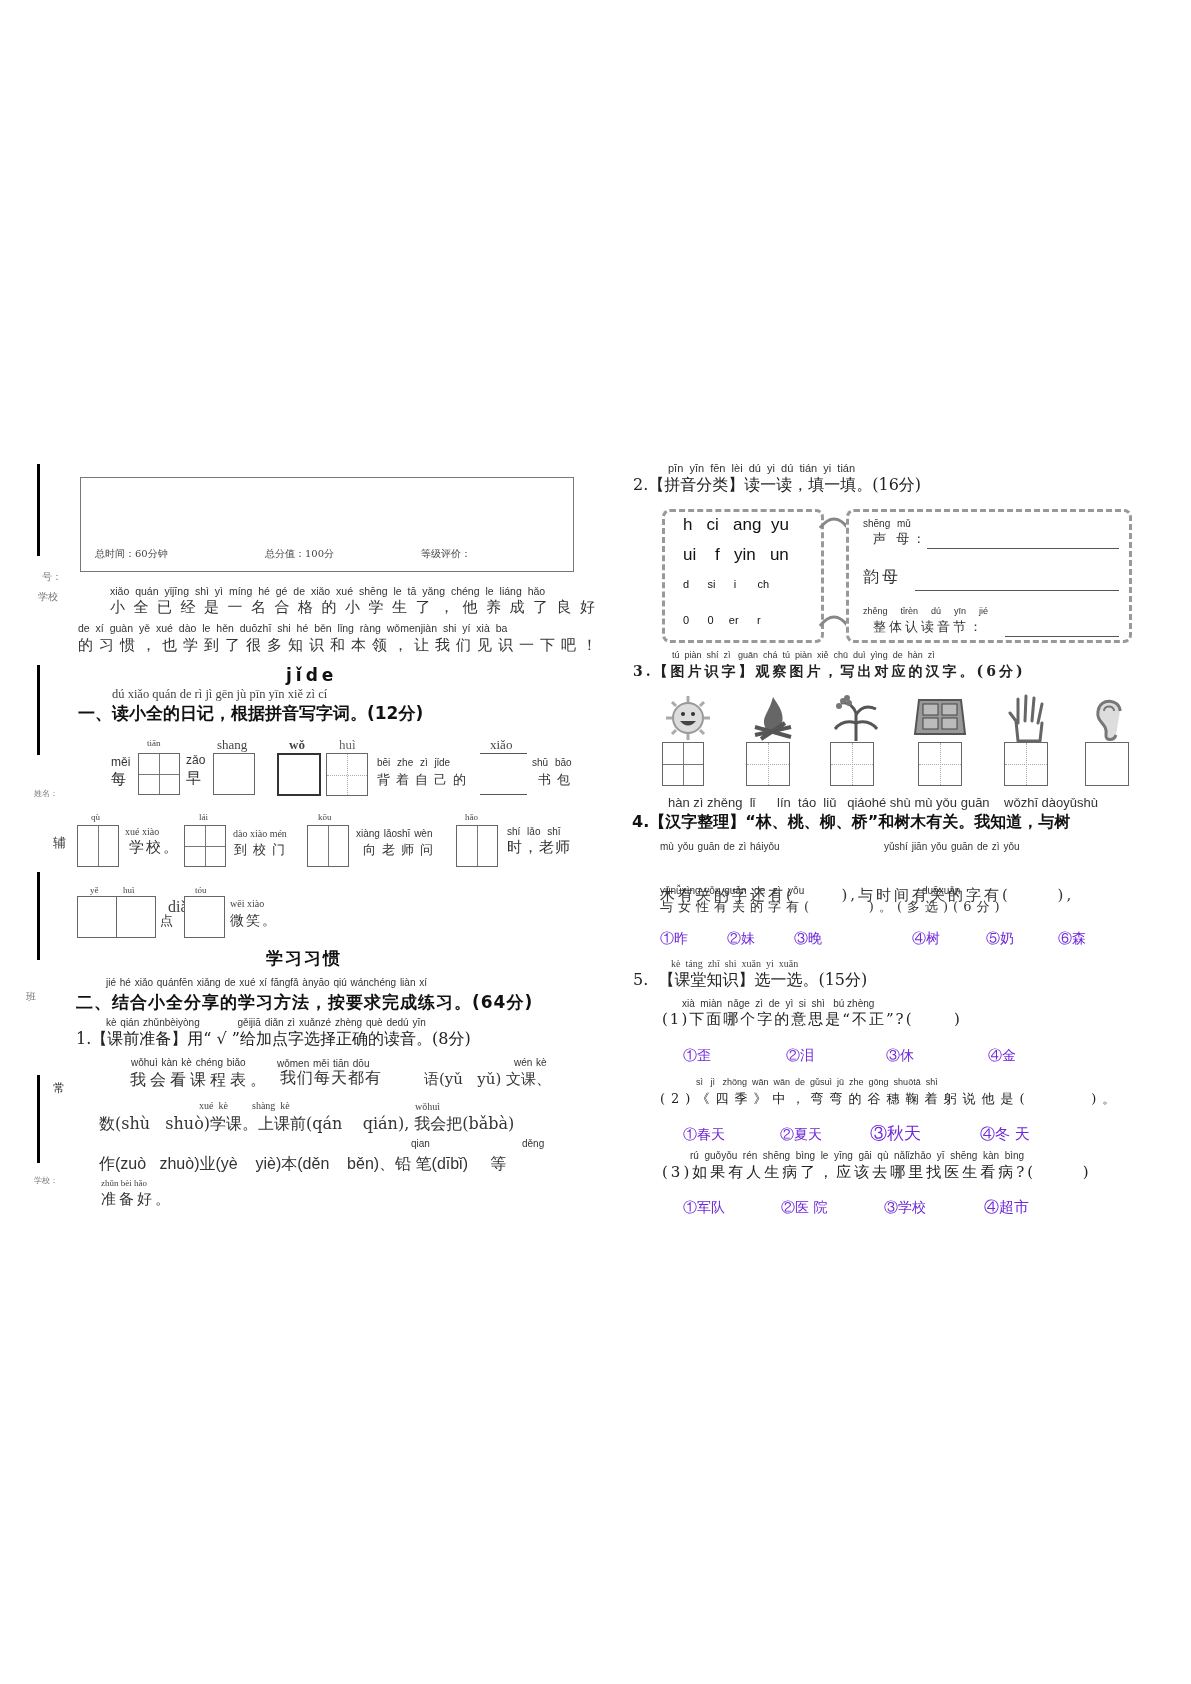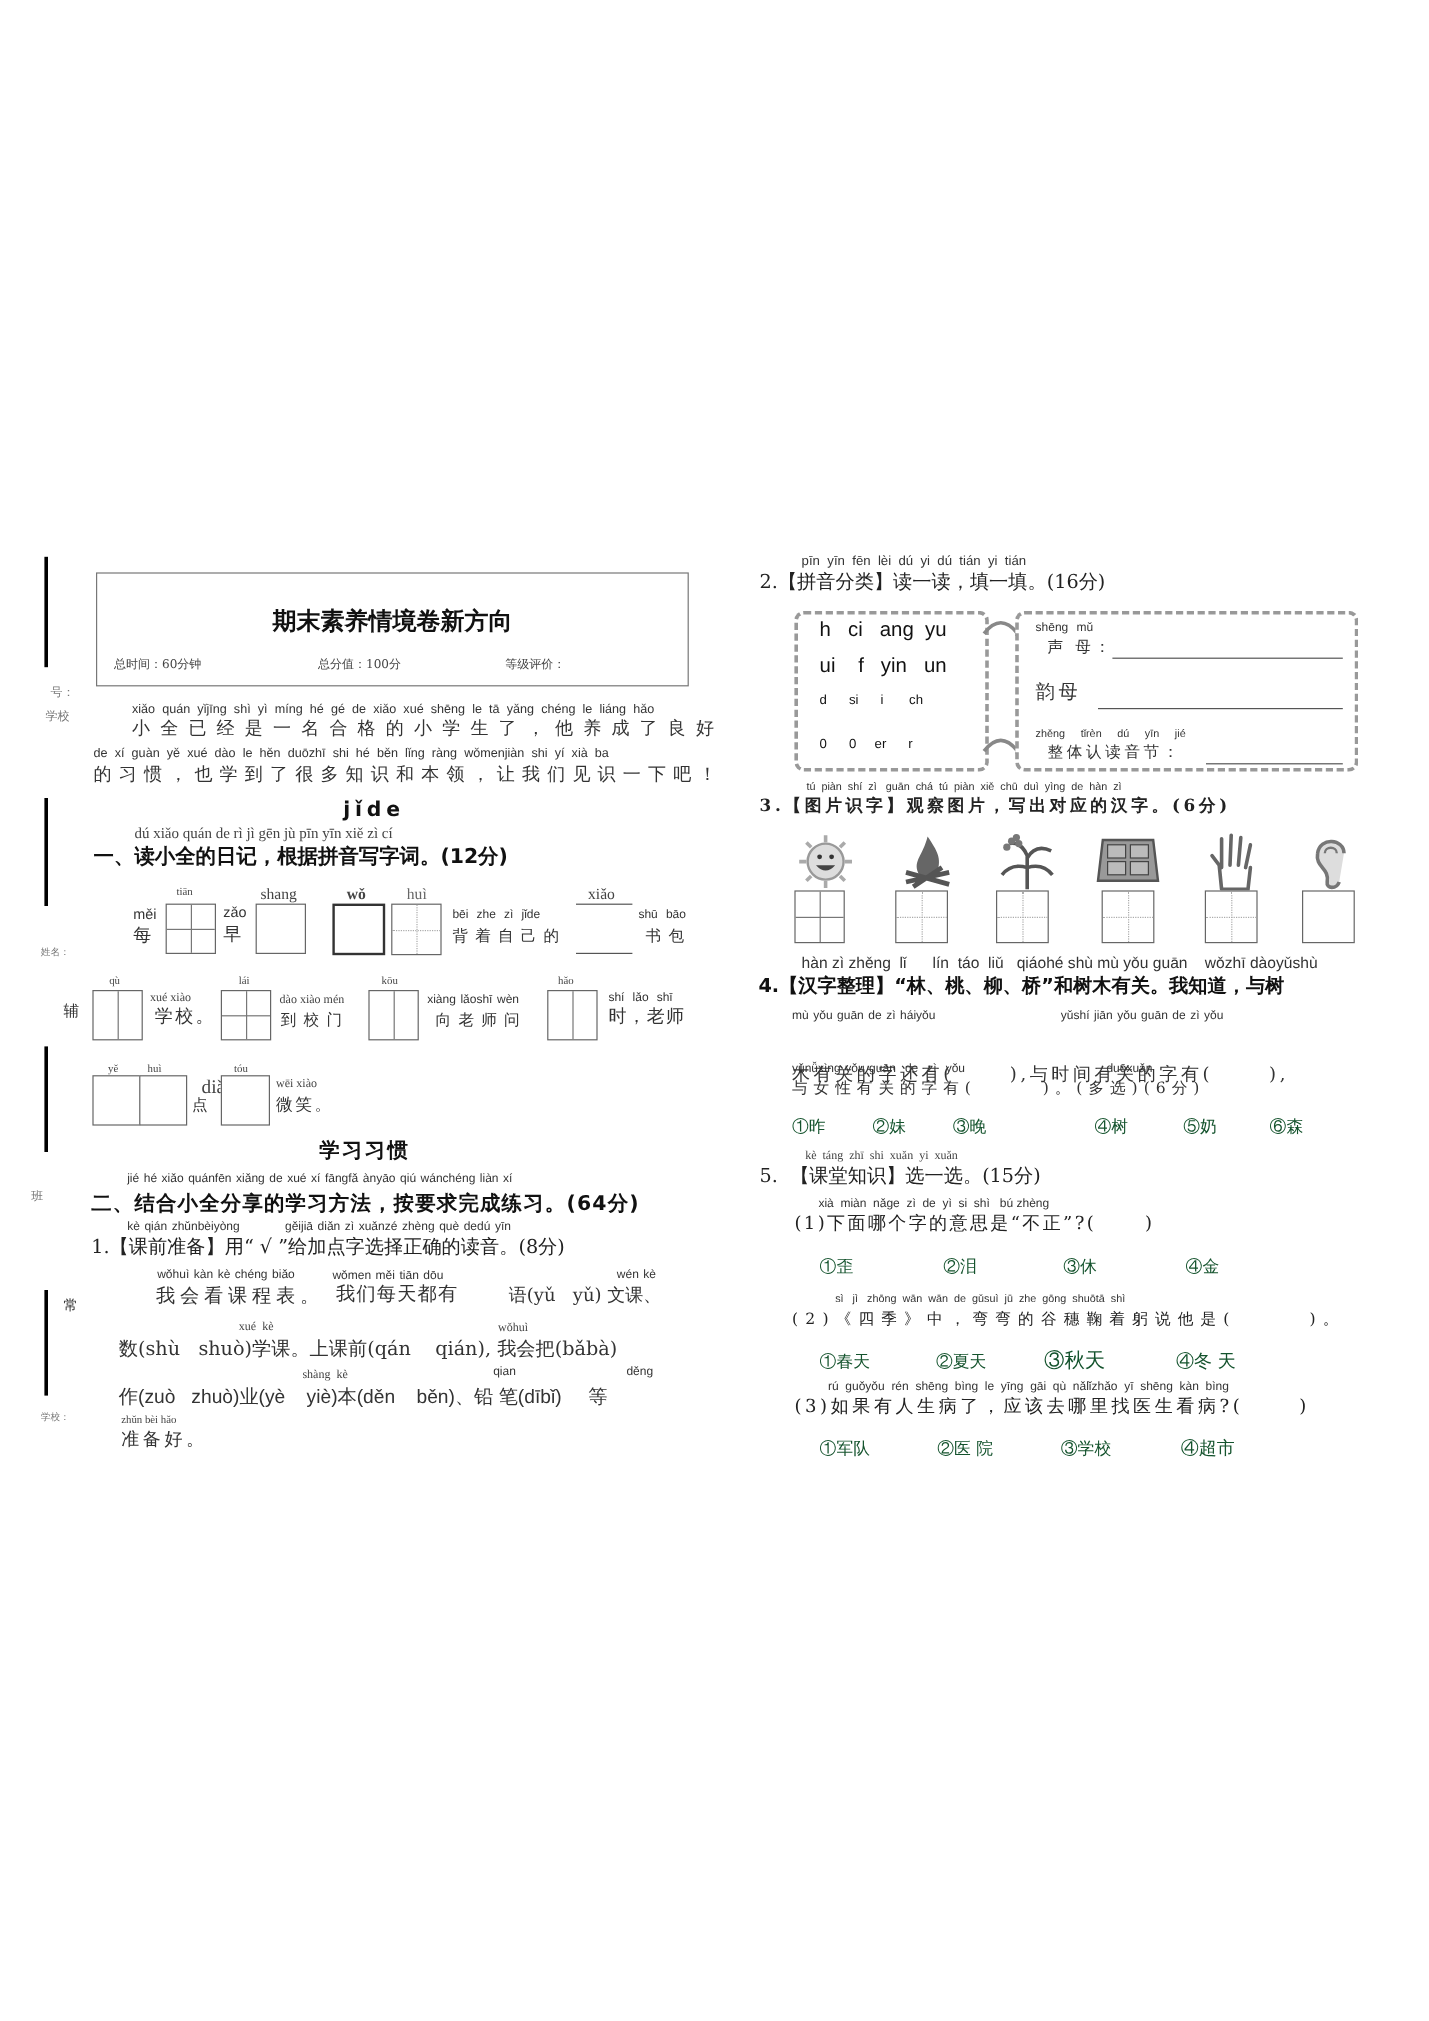--- a/index.html
+++ b/index.html
@@ -23,21 +23,21 @@
   .tzg::before, .tzg::after { content: ""; position: absolute; background: #777; }
   .tzg::before { left: 50%; top: 0; bottom: 0; width: 1px; }
   .tzg::after { top: 50%; left: 0; right: 0; height: 1px; }
   .dot::before, .dot::after { content: ""; position: absolute; }
   .dot::before { left: 50%; top: 0; bottom: 0; border-left: 1px dotted #aaa; }
   .dot::after { top: 50%; left: 0; right: 0; border-top: 1px dotted #aaa; }
   .vsplit::before { content: ""; position: absolute; left: 50%; top: 0; bottom: 0; width: 1px; background: #777; }
 
   .section-title { font-size: 17px; font-weight: bold; color: #111; letter-spacing: 4px; }
   .q-title { font-family: "DejaVu Serif", serif; font-size: 16px; color: #222; white-space: nowrap; }
-  .opts span { display: inline-block; font-family: "DejaVu Serif", serif; font-size: 14px; color: #14532d; }
+  .opts span { display: inline-block; font-family: "DejaVu Serif", serif; font-size: 14px; color: #6d28d9; }
 
   
   .card { border: 3px dashed #999; border-radius: 8px; box-sizing: border-box; background: #fff; }
   .card-inner { font-family: "Liberation Sans", sans-serif; color: #111; }
   .line { border-bottom: 1px solid #555; }
 
   .pic { width: 56px; height: 56px; display: flex; align-items: center; justify-content: center; }
 </style>
 </head>
 <body>
@@ -48,21 +48,20 @@
 <div class="abs bar" style="left:37px;top:1075px;height:88px;"></div>
 <div class="abs marg" style="left:42px;top:570px;">号：</div>
 <div class="abs marg" style="left:38px;top:590px;">学校</div>
 <div class="abs marg" style="left:34px;top:788px;font-size:8px;">姓名：</div>
 <div class="abs" style="left:53px;top:834px;font-size:13px;color:#333;">辅</div>
 <div class="abs marg" style="left:26px;top:990px;">班</div>
 <div class="abs" style="left:53px;top:1080px;font-size:12px;color:#333;">常</div>
 <div class="abs marg" style="left:34px;top:1175px;font-size:8px;">学校：</div>
 
 <div class="abs hdr">
-  <div class="abs hdr-title">期末素养情境卷新方向</div>
   <div class="abs hdr-meta" style="left:14px;">总时间：60分钟</div>
   <div class="abs hdr-meta" style="left:184px;">总分值：100分</div>
   <div class="abs hdr-meta" style="left:340px;">等级评价：</div>
 </div>
 
 <div class="abs py" style="left:110px;top:585px;font-size:10.5px;word-spacing:3px;">xiǎo quán yǐjīng shì yì míng hé gé de xiǎo xué shēng le   tā yǎng chéng le liáng hǎo</div>
 <div class="abs hz" style="left:110px;top:598px;letter-spacing:8.5px;">小全已经是一名合格的小学生了，他养成了良好</div>
 <div class="abs py" style="left:78px;top:622px;font-size:10.5px;word-spacing:3px;">de xí guàn yě xué dào le hěn duōzhī shi hé běn lǐng ràng wǒmenjiàn shi yí xià ba</div>
 <div class="abs hz" style="left:78px;top:636px;letter-spacing:6px;">的习惯，也学到了很多知识和本领，让我们见识一下吧！</div>
 
@@ -126,21 +125,21 @@
 <div class="abs q-title" style="left:76px;top:1029px;">1.【课前准备】用“ √ ”给加点字选择正确的读音。(8分)</div>
 
 <div class="abs py" style="left:131px;top:1057px;font-size:10px;word-spacing:1px;">wǒhuì kàn kè chéng biǎo</div>
 <div class="abs py" style="left:277px;top:1058px;font-size:10px;word-spacing:1px;">wǒmen měi tiān dōu</div>
 <div class="abs py" style="left:514px;top:1057px;font-size:10px;word-spacing:1px;">wén kè</div>
 <div class="abs hz" style="left:130px;top:1070px;font-size:16px;letter-spacing:4px;">我会看课程表。</div>
 <div class="abs hz" style="left:280px;top:1068px;font-size:16px;letter-spacing:1px;">我们每天都有</div>
 <div class="abs hz" style="left:424px;top:1070px;font-size:15px;letter-spacing:0;white-space:pre;">语(yǔ   yǔ) 文课、</div>
 
 <div class="abs pys" style="left:199px;top:1100px;font-size:10px;white-space:pre;">xué  kè</div>
-<div class="abs pys" style="left:252px;top:1100px;font-size:10px;white-space:pre;margin-top:40px;">shàng  kè</div>
+<div class="abs pys" style="left:252px;top:1100px;font-size:10px;white-space:pre;">shàng  kè</div>
 <div class="abs pys" style="left:415px;top:1101px;font-size:10px;">wǒhuì</div>
 <div class="abs hz" style="left:99px;top:1114px;font-size:16px;letter-spacing:0;white-space:pre;">数(shù   shuò)学课。上课前(qán    qián), 我会把(bǎbà)</div>
 
 <div class="abs py" style="left:411px;top:1138px;font-size:10px;">qian</div>
 <div class="abs py" style="left:522px;top:1138px;font-size:10px;">děng</div>
 <div class="abs hz" style="left:99px;top:1154px;font-family:'Liberation Sans',sans-serif;font-size:16px;letter-spacing:0;white-space:pre;">作(zuò   zhuò)业(yè    yiè)本(děn    běn)、铅 笔(dībǐ)     等</div>
 
 <div class="abs pys" style="left:101px;top:1178px;font-size:9px;">zhǔn bèi hǎo</div>
 <div class="abs hz" style="left:101px;top:1190px;font-size:15px;letter-spacing:3px;">准备好。</div>
 

